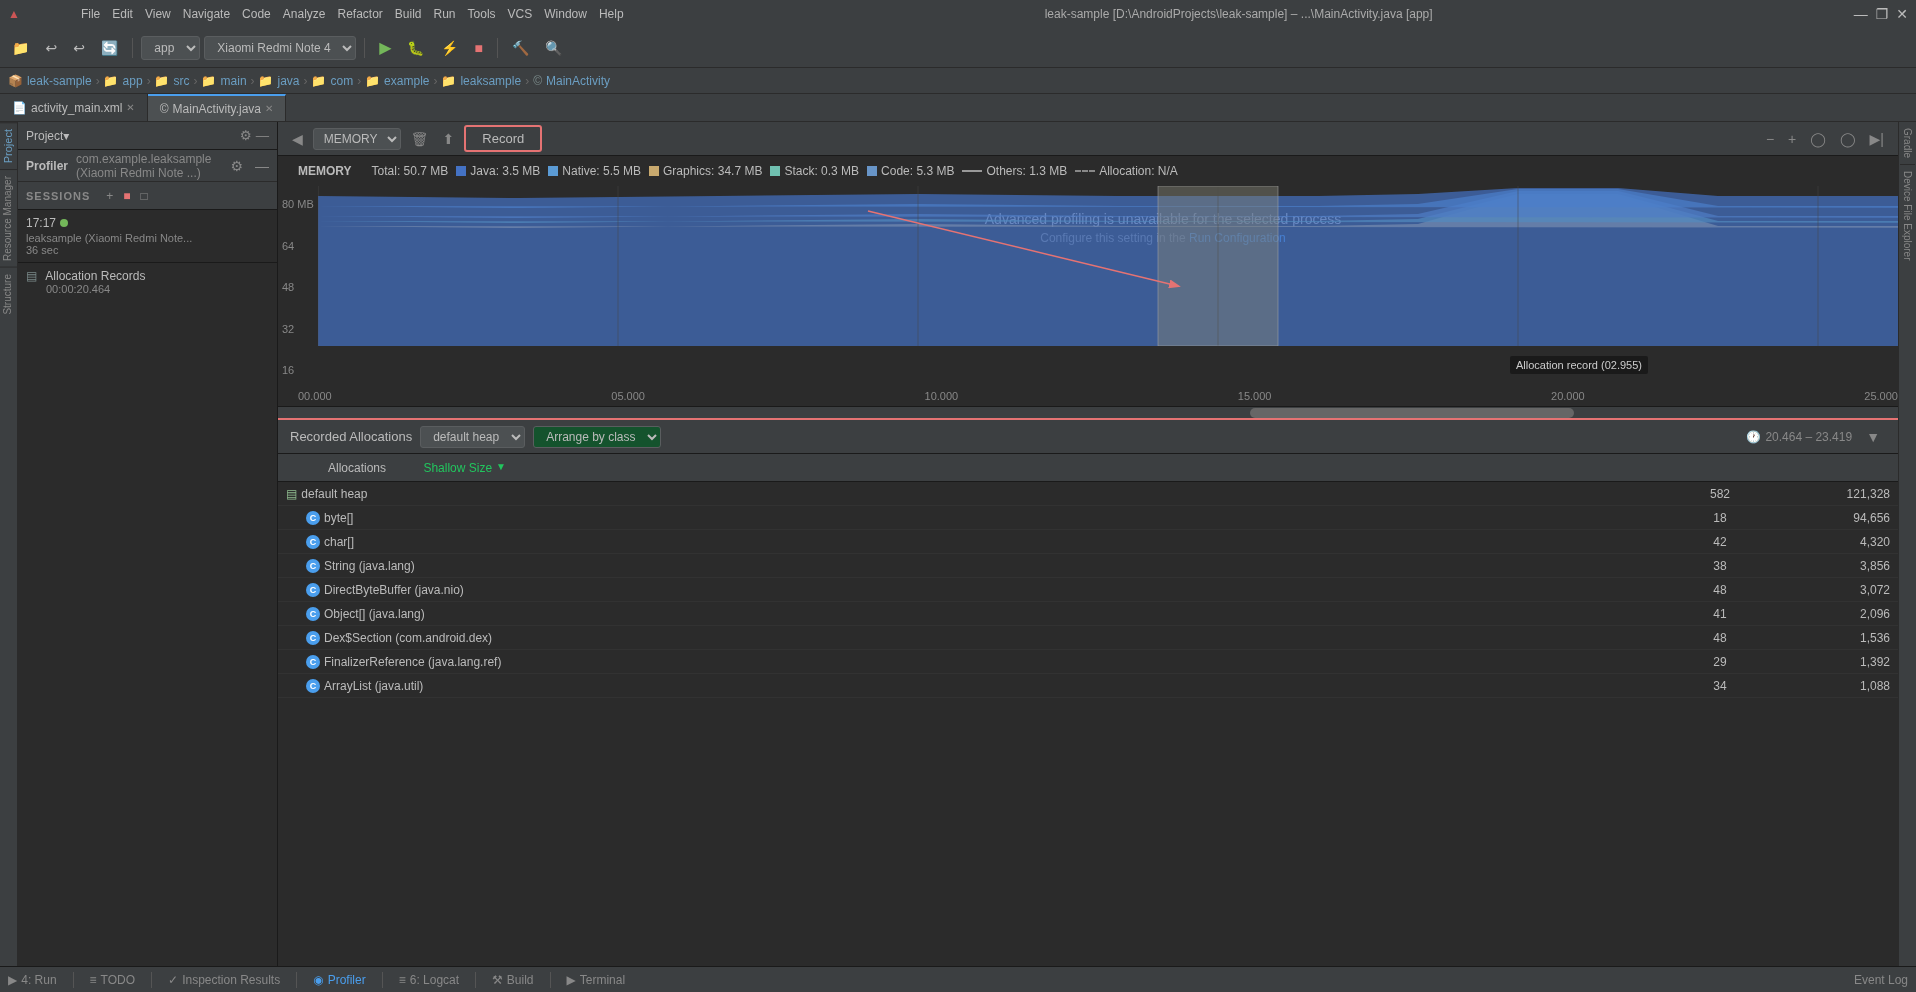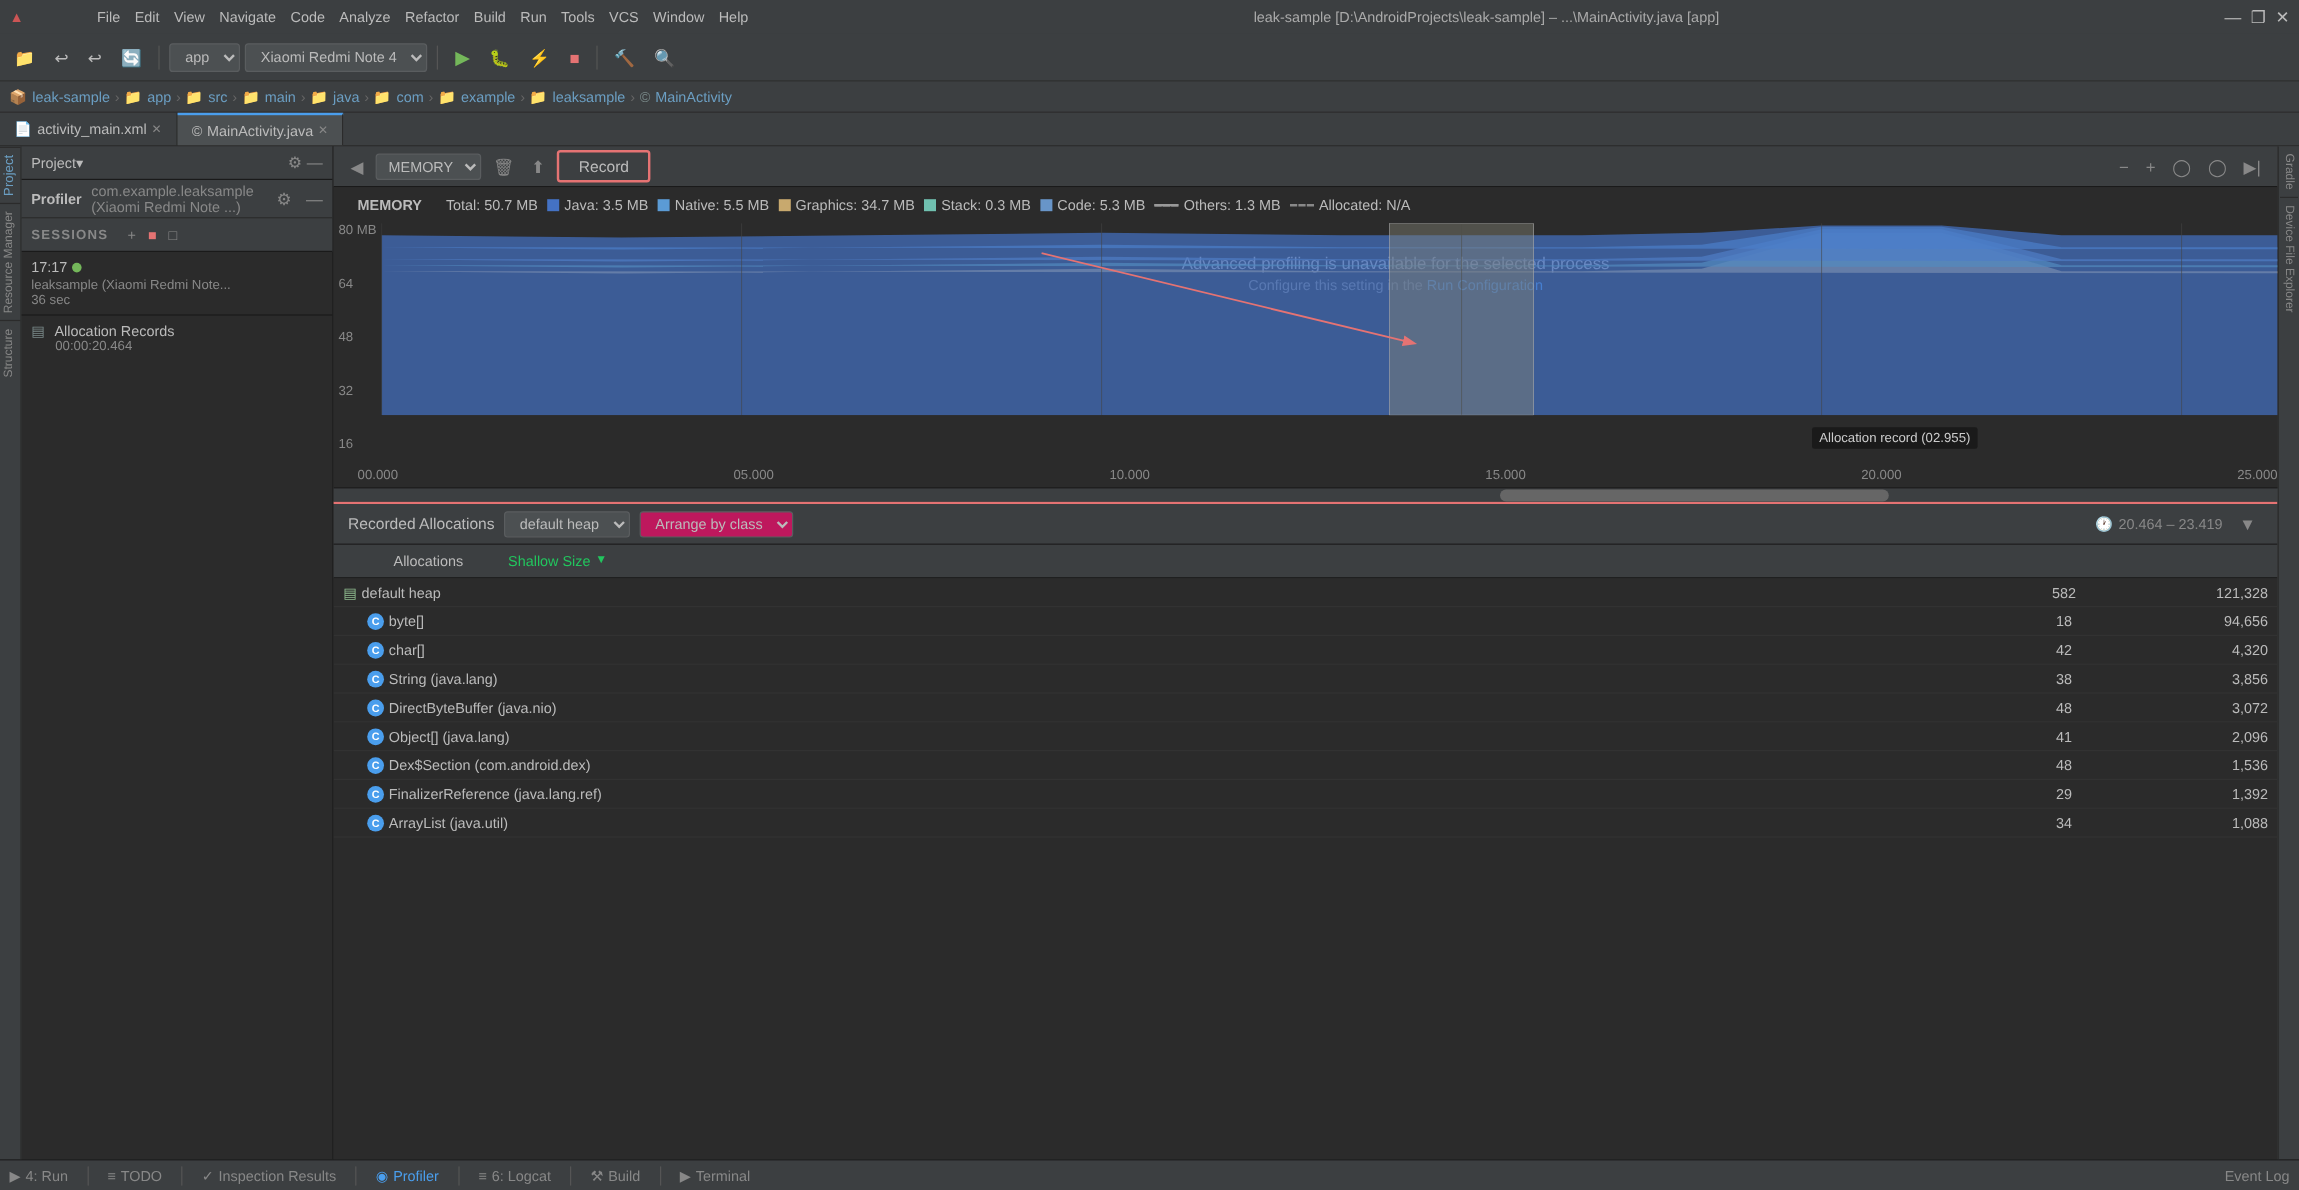--- a/index.html
+++ b/index.html
@@ -69,36 +69,36 @@
     .nav-actions { margin-left: auto; display: flex; gap: 2px; }
     .nav-btn { background: transparent; border: none; color: #888; cursor: pointer; font-size: 14px; padding: 2px 6px; }
 
     
     .chart-area { flex: 1; position: relative; background: #2b2b2b; overflow: hidden; min-height: 200px; max-height: 250px; }
     .chart-info { position: absolute; top: 8px; left: 20px; right: 20px; display: flex; align-items: center; gap: 4px; font-size: 12px; color: #bbbbbb; }
     .chart-label { font-weight: bold; }
     .chart-stats { display: flex; gap: 8px; margin-left: 16px; }
     .stat-item { display: flex; align-items: center; gap: 4px; }
     .stat-dot { width: 10px; height: 10px; }
-    .chart-yaxis { position: absolute; left: 4px; top: 30px; bottom: 30px; display: flex; flex-direction: column; justify-content: space-between; font-size: 11px; color: #888; }
+    .chart-yaxis { position: absolute; left: 4px; top: 42px; bottom: 30px; display: flex; flex-direction: column; justify-content: space-between; font-size: 11px; color: #888; }
     .chart-xaxis { position: absolute; bottom: 0; left: 20px; right: 0; display: flex; justify-content: space-between; font-size: 11px; color: #888; height: 20px; align-items: center; }
     .profiling-msg-text { font-size: 14px; color: #bbbbbb; }
     .profiling-link { color: #4a9eed; cursor: pointer; text-decoration: none; }
     .profiling-msg-sub { font-size: 12px; color: #888; margin-top: 4px; }
 
     
     .timeline-scroll { height: 12px; background: #3c3f41; border-top: 1px solid #1a1a1a; position: relative; }
     .scroll-thumb { position: absolute; left: 60%; width: 20%; height: 10px; background: #666; border-radius: 5px; top: 1px; }
 
     
     .bottom-panel { flex: 1; border-top: 2px solid #e57373; display: flex; flex-direction: column; min-height: 300px; }
     .bottom-panel-header { height: 34px; background: #3c3f41; display: flex; align-items: center; padding: 16px 12px; gap: 8px; border-bottom: 1px solid #1a1a1a; }
     .recorded-alloc-label { font-size: 13px; color: #bbbbbb; }
     .heap-selector { background: #4c5052; border: 1px solid #5a5d5f; color: #bbbbbb; padding: 2px 8px; border-radius: 3px; font-size: 12px; cursor: pointer; }
-    .arrange-selector { background: #be185d; border: 1px solid #5a5d5f; color: #bbbbbb; padding: 2px 8px; border-radius: 3px; font-size: 12px; cursor: pointer; }
+    .arrange-selector { background: #14532d; border: 1px solid #5a5d5f; color: #bbbbbb; padding: 2px 8px; border-radius: 3px; font-size: 12px; cursor: pointer; }
     .time-range { margin-left: auto; display: flex; align-items: center; gap: 4px; font-size: 12px; color: #888; }
     .filter-btn { background: transparent; border: none; color: #888; cursor: pointer; font-size: 14px; padding: 2px 6px; }
 
     
     .alloc-table { flex: 1; overflow: auto; }
     .table-header { display: flex; align-items: center; height: 28px; background: #3c3f41; border-bottom: 1px solid #1a1a1a; padding: 0 8px; }
     .col-name { flex: 1; font-size: 12px; color: #bbbbbb; }
     .col-alloc { width: 100px; text-align: right; font-size: 12px; color: #bbbbbb; }
     .col-shallow { width: 120px; text-align: right; font-size: 12px; color: #22c55e; display: flex; align-items: flex-start; justify-content: flex-end; gap: 4px; }
     .sort-arrow { font-size: 10px; }
@@ -317,21 +317,21 @@
           <div class="stat-item">
             <div class="stat-dot" style="background:#6895c8;"></div>
             <span>Code: 5.3 MB</span>
           </div>
           <div class="stat-item">
             <div class="stat-dot" style="background:#999; width:20px; height:2px; border-top: 2px dashed #999;"></div>
             <span>Others: 1.3 MB</span>
           </div>
           <div class="stat-item">
             <div style="width:20px; height:2px; border-top: 2px dashed #888;"></div>
-            <span>Allocated: N/A</span>
+            <span>Allocation: N/A</span>
           </div>
         </div>
       </div>
 
       <div style="position:absolute; top:55px; left:250px; right:100px; text-align:center;">
         <div class="profiling-msg-text">Advanced profiling is unavailable for the selected process</div>
         <div class="profiling-msg-sub">
           <span>Configure this setting in the</span>
           <a class="profiling-link">Run Configuration</a>
         </div>

